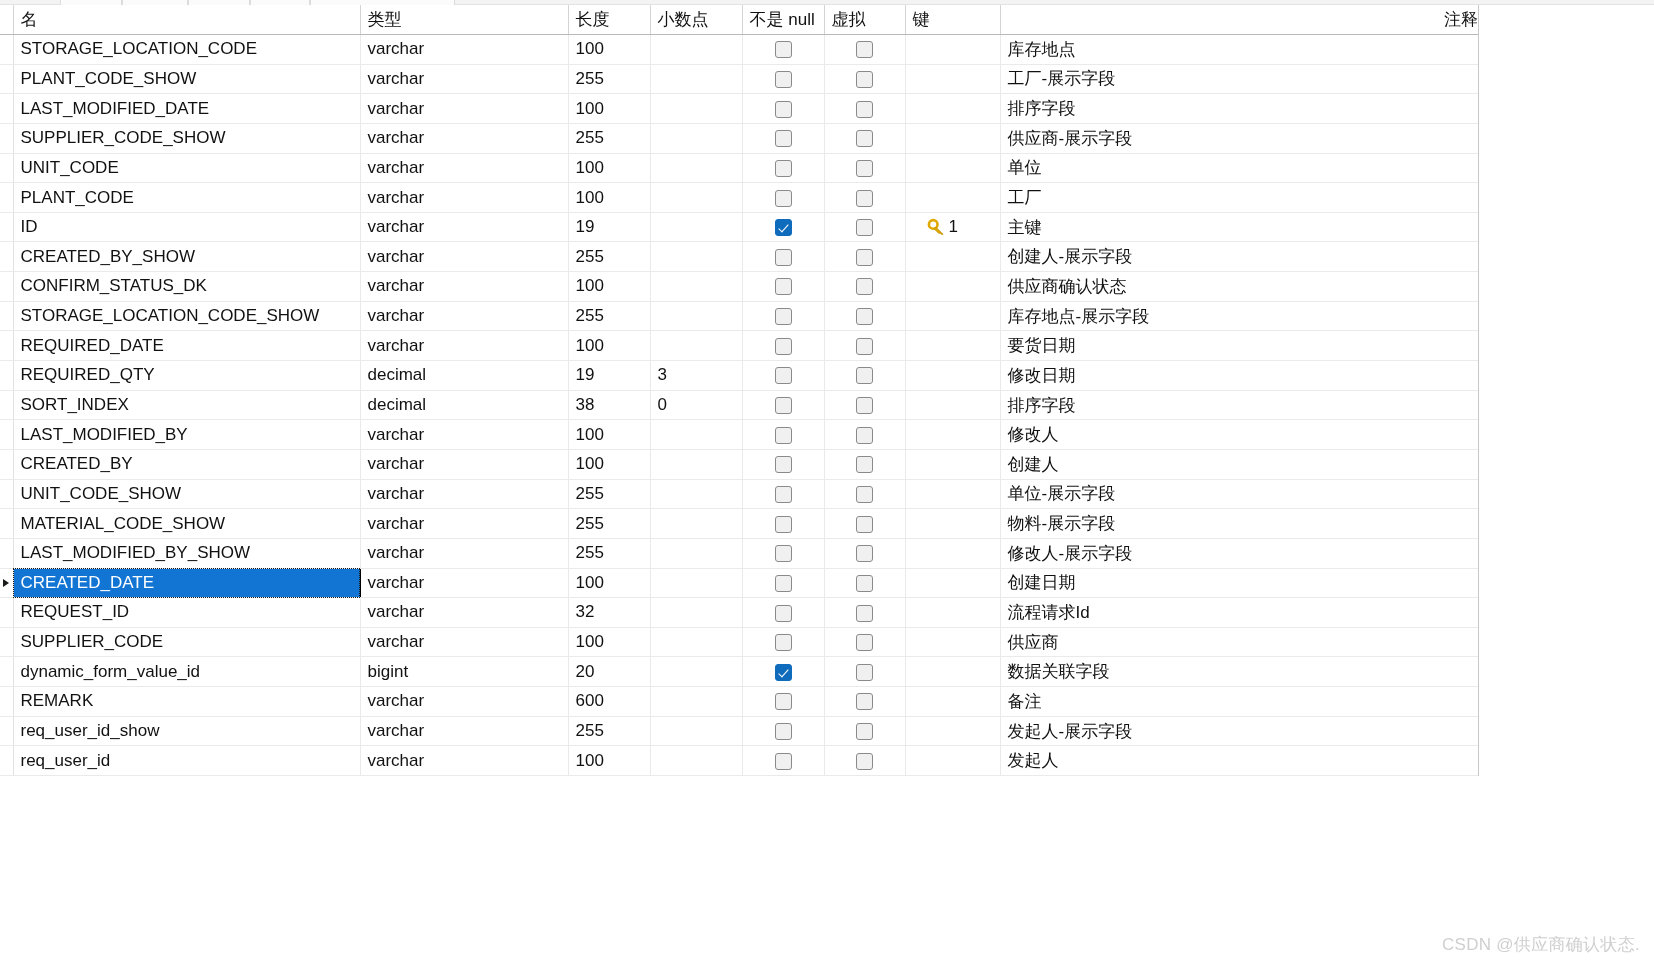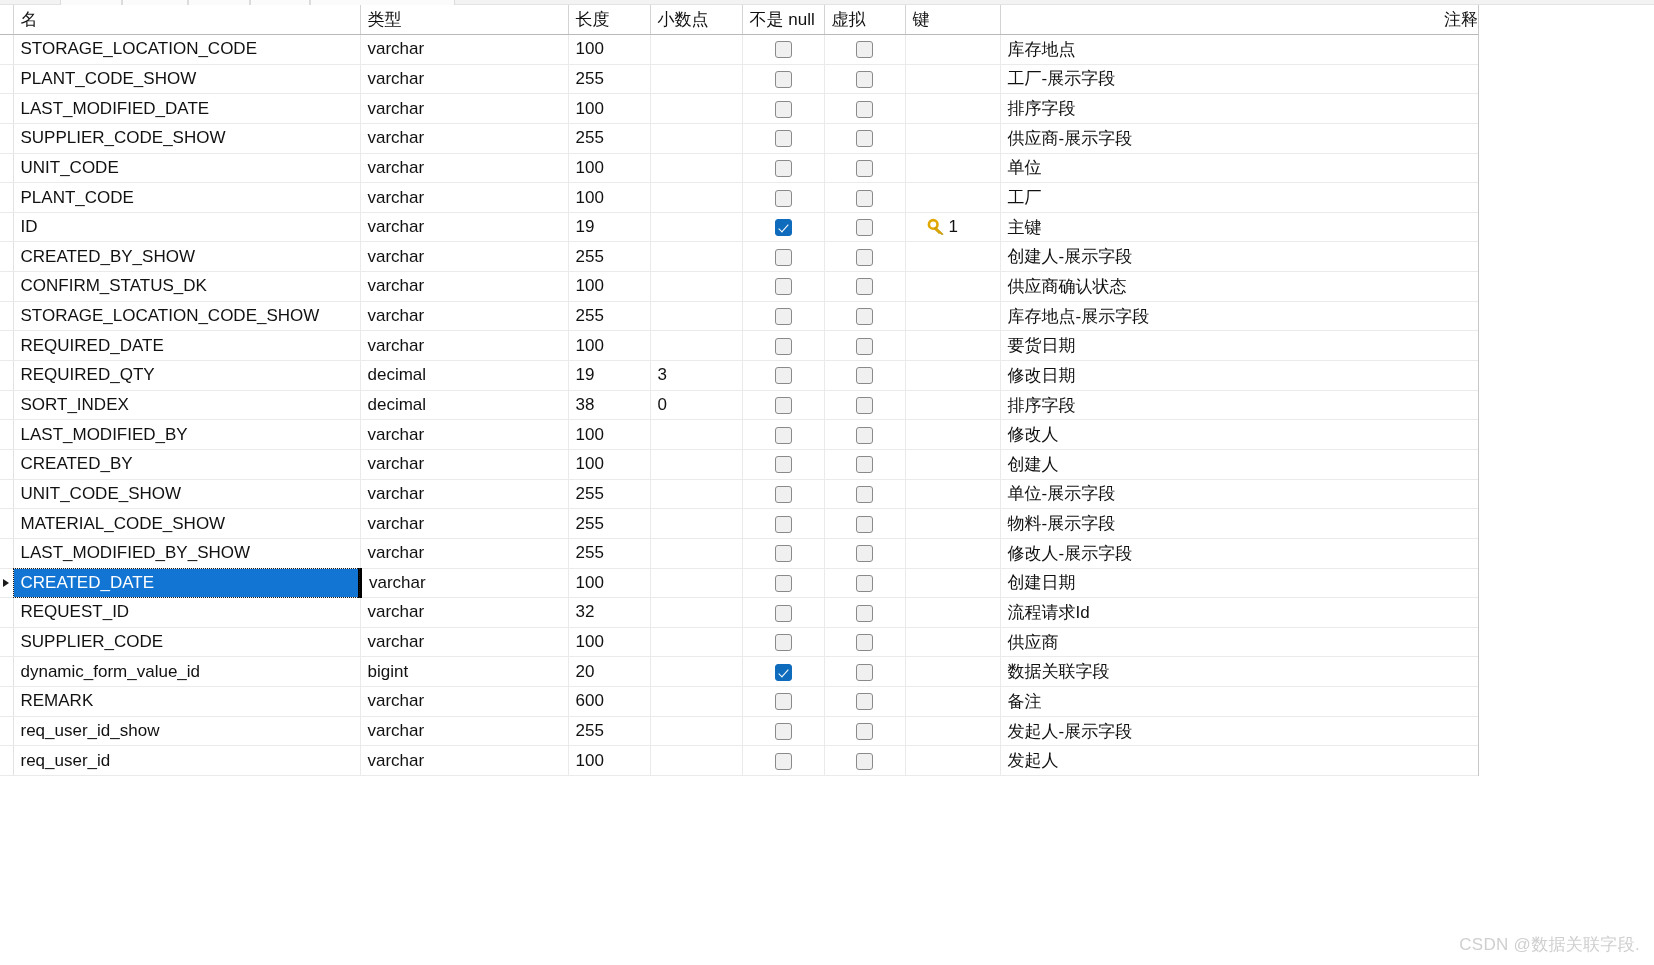--- a/index.html
+++ b/index.html
@@ -104,21 +104,21 @@
   }
   table.grid tbody td.last { border-right: none; margin-left: 32px; }
   table.grid tbody td.center { padding-left: 0; text-align: center; }
 
   
   tr.selected td.cell-name {
     background: #1275d4;
     color: #ffffff;
     outline: 1px dotted #1a1a1a;
     outline-offset: -1px;
-    border-right: 4px solid #000000;
+    border-right: 1px solid #000000;
   }
   tr.selected td.gutter .row-marker { display: block; }
 
   .row-marker {
     display: none;
     position: absolute;
     left: 3px;
     top: 50%;
     transform: translateY(-50%);
     width: 0; height: 0;
@@ -500,13 +500,13 @@
           <td class="cell-decimal"></td>
           <td class="center"><span class="cb"></span></td>
           <td class="center"><span class="cb"></span></td>
           <td class="cell-key"></td>
           <td class="last">发起人</td>
         </tr>
       </tbody>
   </table>
 </div>
 
-<div id="watermark">CSDN @数据关联字段.</div>
+<div id="watermark">CSDN @供应商确认状态.</div>
 
 </body></html>

